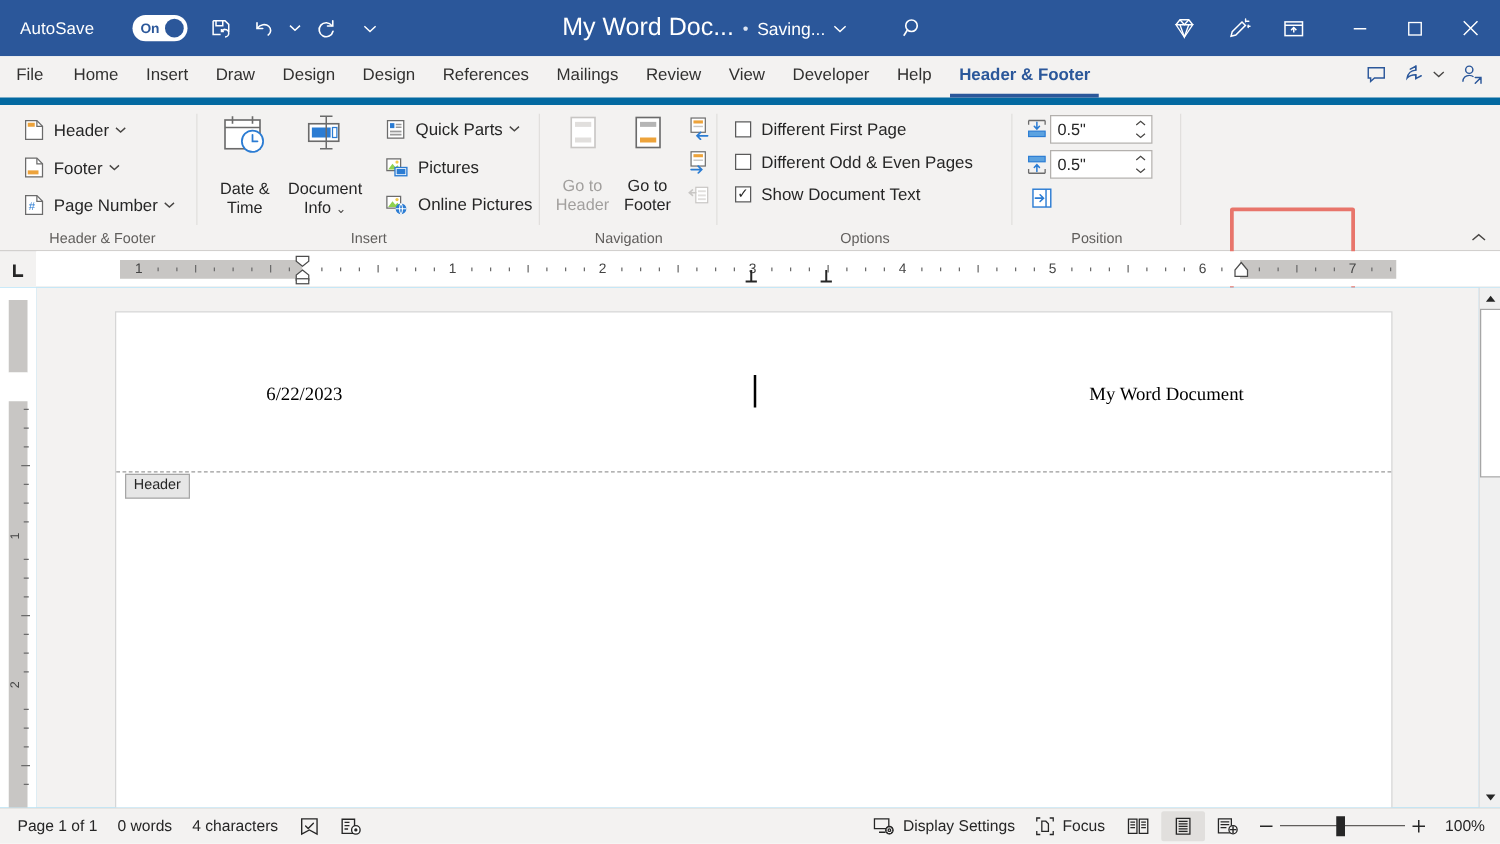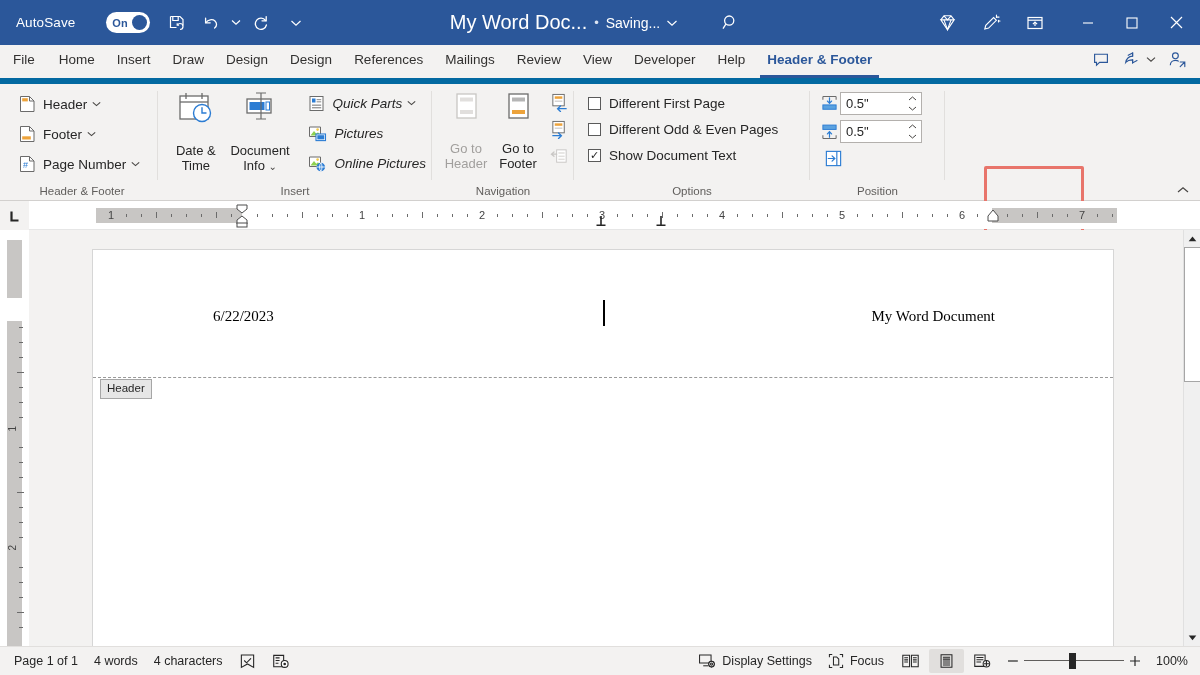--- a/index.html
+++ b/index.html
@@ -386,21 +386,21 @@
             <rect x="10.5" y="12" width="15" height="8" fill="#2b7cd3"></rect>
             <rect x="27" y="12" width="3.5" height="8" fill="#fff" stroke="#2b7cd3" stroke-width="1"></rect>
             <path d="M22 3v26M17 3h10M17 29h10" stroke="#6b6b6b" stroke-width="1.2"></path>
           </svg>
           <span class="bl">Document</span>
           <span class="bl" style="margin-top:0">
             <span>Info</span>
             <span style="font-size:10px;color:#484644;">⌄</span>
           </span>
         </div>
-        <div class="col-stack" style="margin-left:8px; padding-top:2px;font-style:italic;">
+        <div class="col-stack" style="margin-left:8px; padding-top:2px;">
           <div class="small-btn">
             <svg width="17" height="17" viewBox="0 0 17 17" fill="none">
               <rect x="2" y="1.5" width="13" height="14" fill="#fff" stroke="#6b6b6b" stroke-width="1"></rect>
               <rect x="4" y="3.5" width="3.5" height="4" fill="#2b7cd3"></rect>
               <rect x="8.6" y="4" width="4.6" height="1.2" fill="#9a9a9a"></rect>
               <rect x="8.6" y="6.2" width="4.6" height="1.2" fill="#9a9a9a"></rect>
               <rect x="4" y="9.5" width="9.2" height="1.4" fill="#9a9a9a"></rect>
               <rect x="4" y="12" width="9.2" height="1.4" fill="#9a9a9a"></rect>
             </svg>
             <span class="lbl">Quick Parts</span>
@@ -728,21 +728,21 @@
       <div class="sb-arrow sb-bottom">
         <svg width="9" height="6" viewBox="0 0 9 6" fill="#262626">
             <path d="M4.5 5.3 0.7 0.5h7.6z"></path>
           </svg>
       </div>
     </div>
   </div>
 
   <div class="statusbar">
     <div class="sb-item">Page 1 of 1</div>
-    <div class="sb-item">4 words</div>
+    <div class="sb-item">0 words</div>
     <div class="sb-item">4 characters</div>
     <div class="sb-item">
       <svg width="17" height="17" viewBox="0 0 18 18" fill="none" stroke="#262626" stroke-width="1.15">
         <path d="M2.5 2.2h13v13l-6.5-3.6-6.5 3.6z"></path>
         <path d="M5.8 8.2 8 10.4l4.4-4.4" stroke-linecap="round"></path>
       </svg>
     </div>
     <div class="sb-item">
       <svg width="18" height="17" viewBox="0 0 19 18" fill="none" stroke="#262626" stroke-width="1.15">
         <path d="M1.8 2.5h10.5v12H1.8z"></path>

